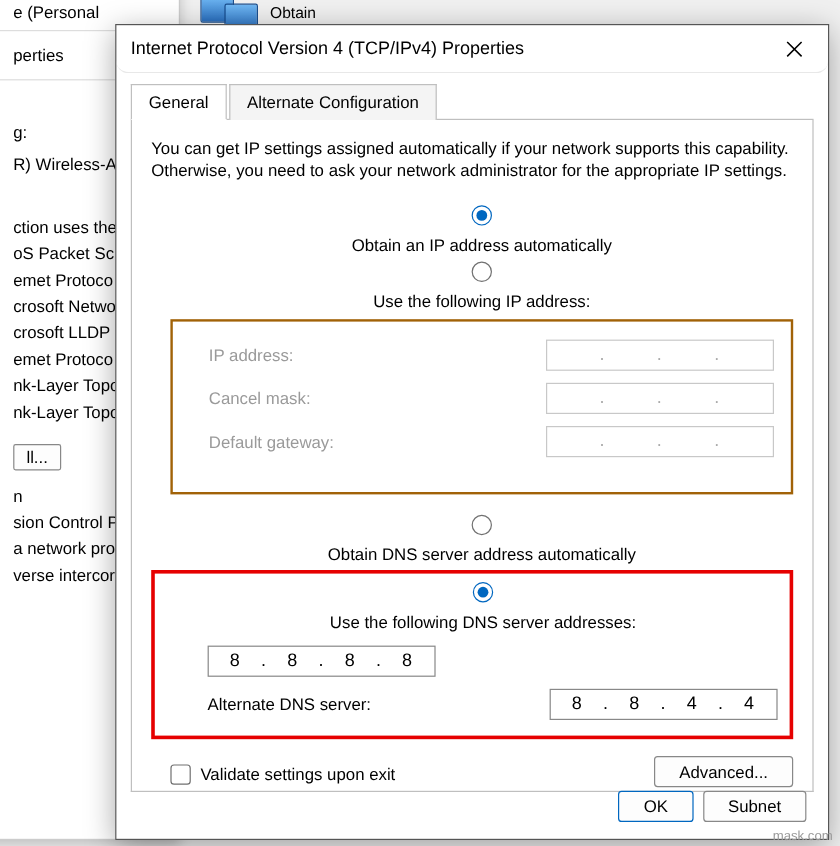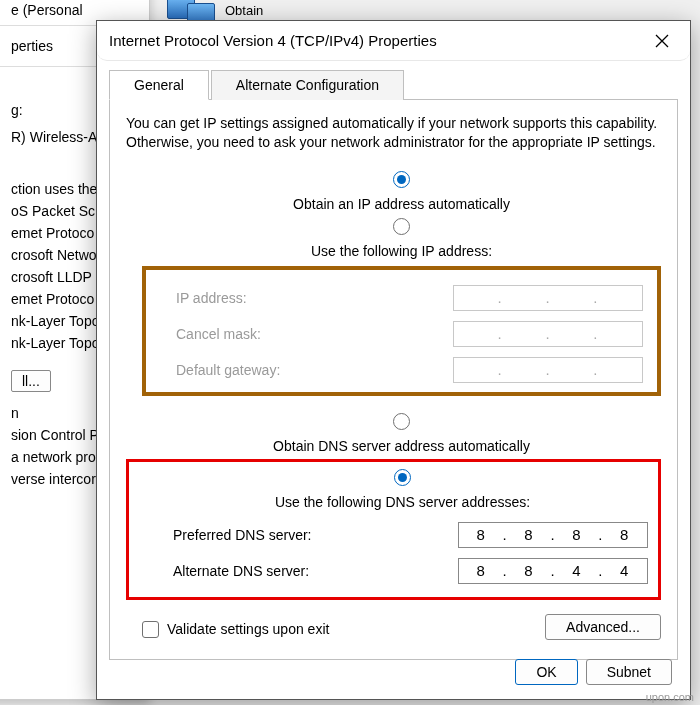--- a/index.html
+++ b/index.html
@@ -97,21 +97,21 @@
   }
   .dialog-body {
     padding: 8px 12px 12px 12px;
   }
   
   .tabstrip {
     display: flex;
     border-bottom: 1px solid #bfbfbf;
   }
   .tab {
-    padding: 6px 24px;
+    padding: 6px 14px;
     border: 1px solid #bfbfbf;
     border-bottom: none;
     background: #f4f4f4;
     margin-right: 2px;
     font-size: 14px;
     position: relative;
     top: 1px;
     cursor: pointer;
   }
   .tab.active {
@@ -153,22 +153,22 @@
   .radio.selected {
     border: 1px solid #0067c0;
   }
   .radio.selected::after {
     content: '';
     width: 9px; height: 9px;
     background: #0067c0;
     border-radius: 50%;
   }
   .field-grid {
-    border: 4px solid #a16207;
-    padding: 10px 14px 4px 30px;
+    border: 2px solid #a16207;
+    padding: 10px 14px 24px 30px;
     margin: 4px 0 0 16px;
   }
   .field-row {
     display: flex;
     align-items: center;
     padding: 5px 0;
   }
   .field-row .lbl {
     flex: 1;
     font-size: 14px;
@@ -352,21 +352,20 @@
         <span>Obtain DNS server address automatically</span>
       </div>
 
       <div class="highlight-box">
         <div class="radio-row">
           <span class="radio selected"></span>
           <span>Use the following DNS server addresses:</span>
         </div>
         <div class="dns-fields">
           <div class="field-row">
-            <span class="lbl">Preferred DNS server:</span>
             <div class="ip-input">
               <span class="oct">8</span>
                 <span class="dot">.</span>
               <span class="oct">8</span>
                 <span class="dot">.</span>
               <span class="oct">8</span>
                 <span class="dot">.</span>
               <span class="oct">8</span>
             </div>
           </div>
@@ -395,13 +394,13 @@
       </div>
     </div>
   </div>
 
   <div class="dialog-footer">
     <div class="btn primary">OK</div>
     <div class="btn">Subnet</div>
   </div>
 </div>
 
-<div class="watermark">upon.com</div>
+<div class="watermark">mask.com</div>
 
 </body></html>

